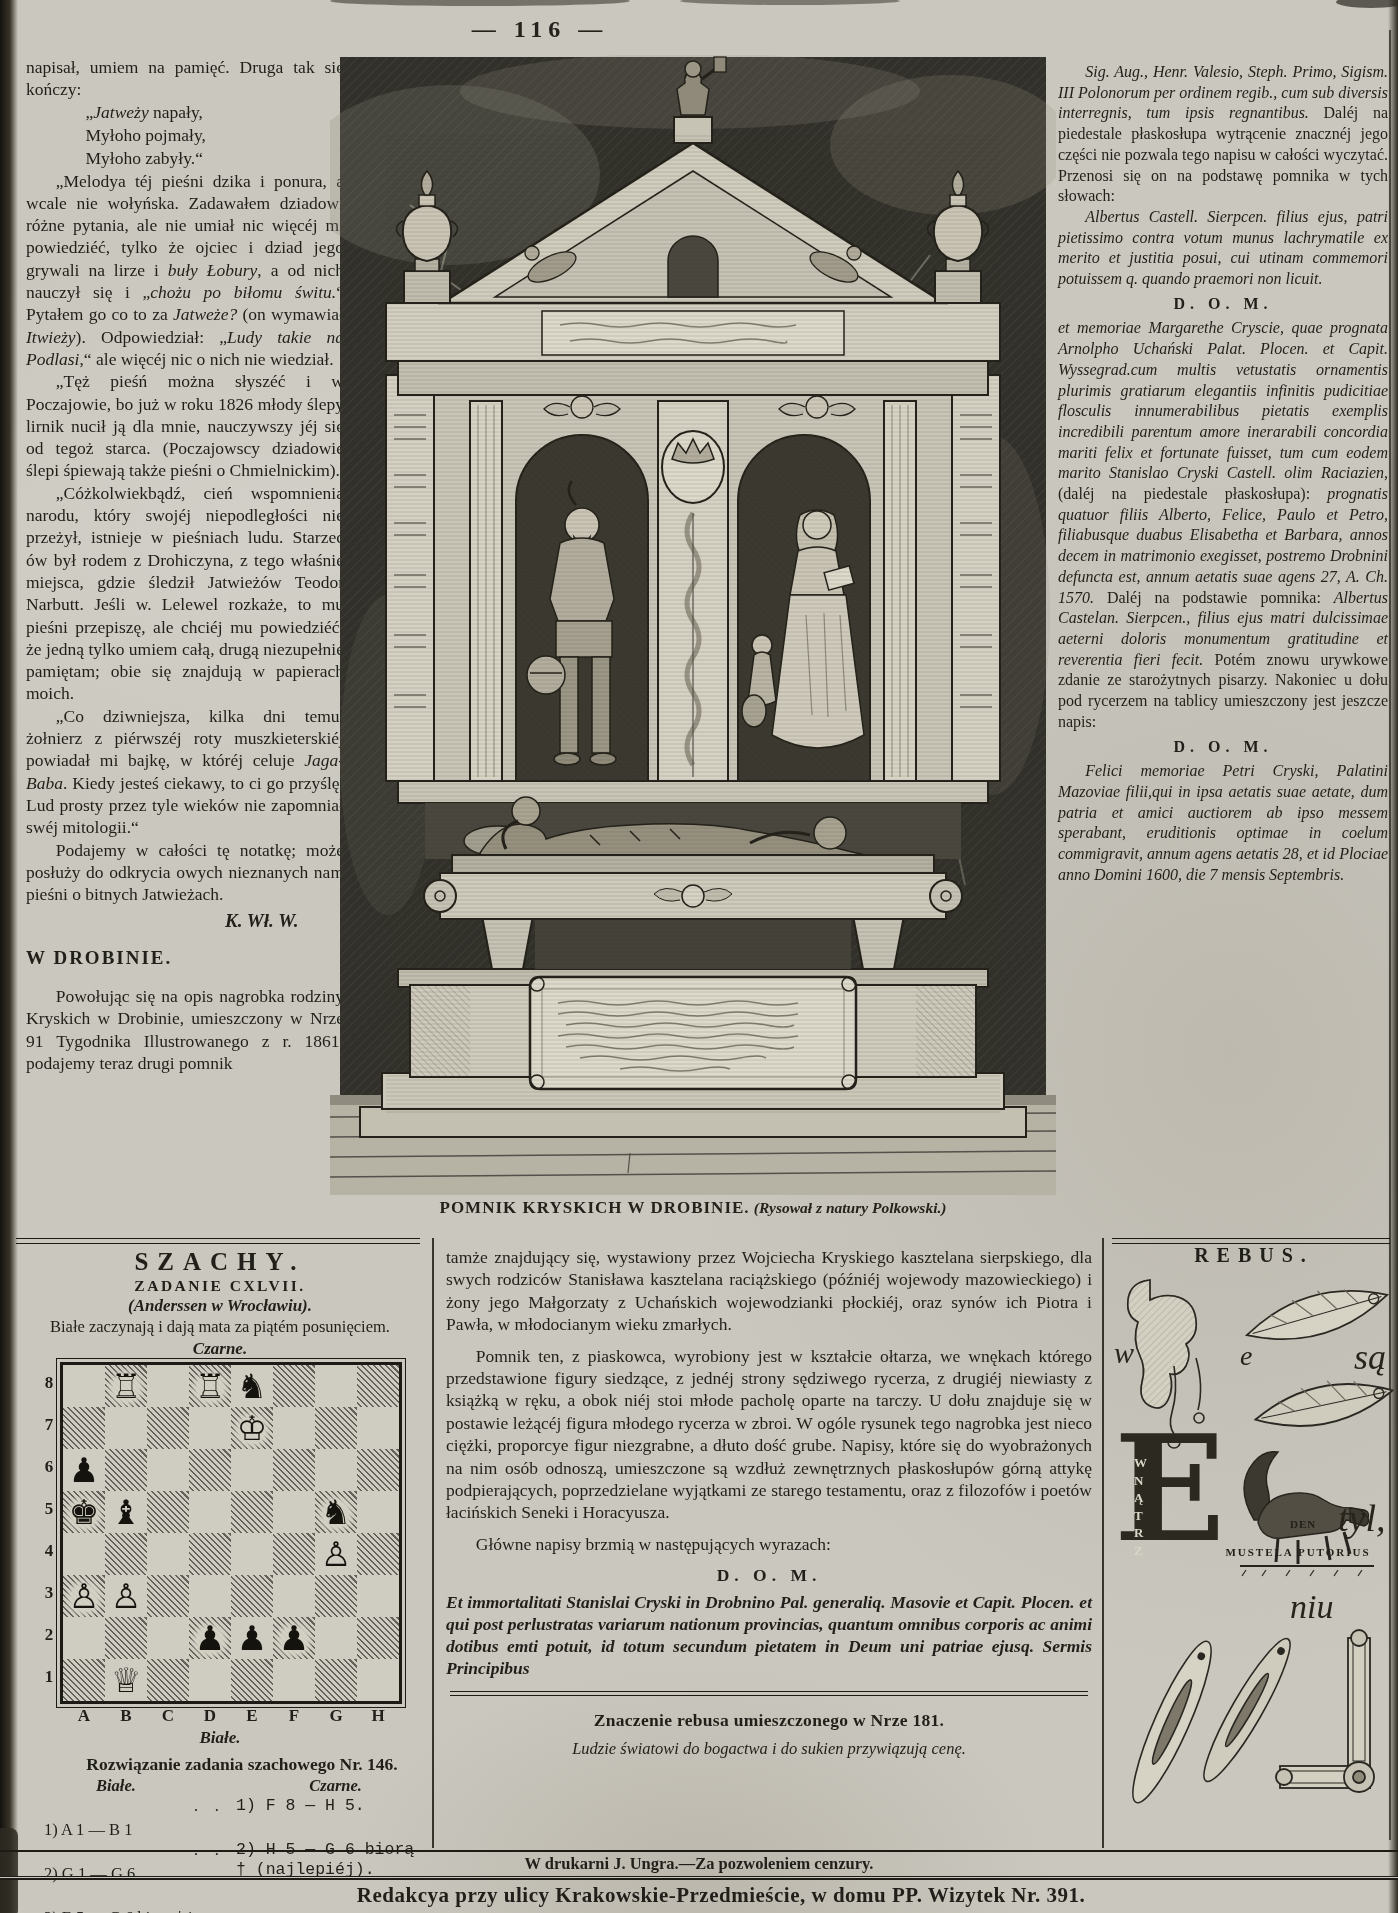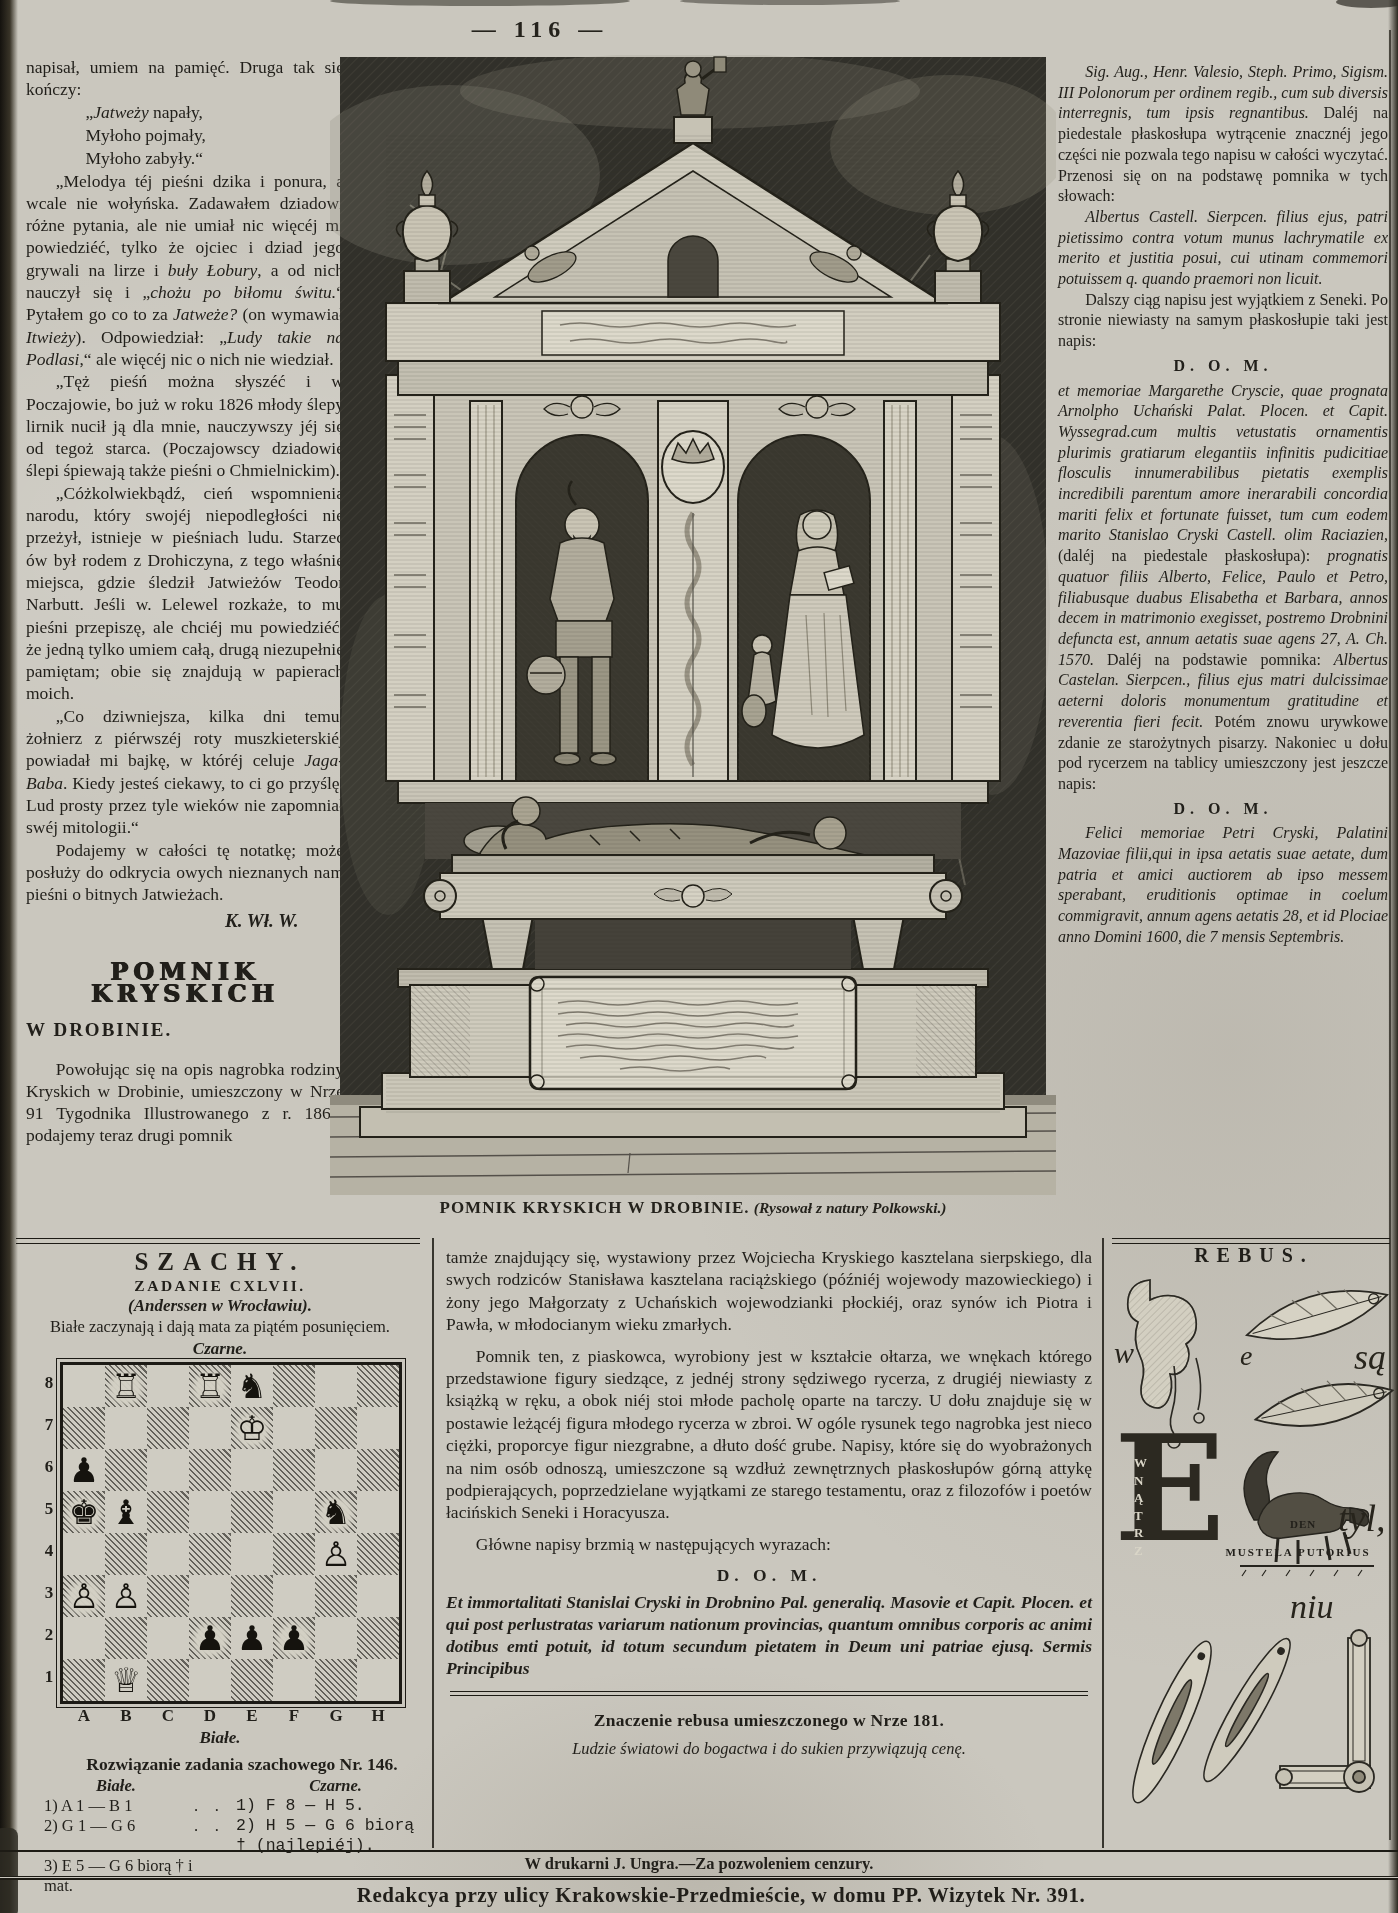--- a/index.html
+++ b/index.html
@@ -76,21 +76,21 @@
   .sq.dark { background-image:repeating-linear-gradient(45deg, rgba(35,33,28,0) 0 2.6px, rgba(35,33,28,0.62) 2.6px 4.2px); }
   .pc { position:absolute; inset:0; font-family:"DejaVu Sans", sans-serif; font-size:34px;
     line-height:42px; text-align:center; color:#15130e; }
   .sq.dark .pc { background:radial-gradient(circle at 50% 55%, rgba(211,208,196,0.95) 0 13px, rgba(211,208,196,0) 20px); }
   .files { display:flex; margin-left:22px; justify-content:center; margin-top:2px; }
   .files span { width:42px; font-weight:bold; font-size:17px; }
   .sol-title { margin-top:6px; font-size:17.5px; font-weight:bold;margin-left:44px; }
   .sol-cols { display:flex; justify-content:space-between; padding:0 60px 0 78px;
     font-weight:bold; font-style:italic; font-size:16.5px; margin-top:1px; }
   .mv { display:flex; text-align:left; font-size:16.5px; padding-left:26px; line-height:20px; }
-  .mv .w { width:150px; } .mv .d { width:42px; white-space:pre; } .mv .b { flex:1;font-family:Liberation Mono, monospace; }
+  .mv .w { width:150px;margin-top:24px; } .mv .d { width:42px; white-space:pre; } .mv .b { flex:1;font-family:Liberation Mono, monospace; }
   
   .mid-rule { height:5px; border-top:1.5px solid #1d1b15; border-bottom:1.5px solid #1d1b15; margin:12px 4px 0; }
   .reb-ans-title { text-align:center; font-weight:bold; font-size:17.5px; margin-top:13px; letter-spacing:.3px; }
   .reb-ans-text  { text-align:center; font-style:italic; font-size:16.5px; margin-top:7px; }
   
   #rebus { position:absolute; left:1112px; top:1244px; width:284px; height:606px; }
   .reb-title { text-align:center; font-weight:bold; font-size:20px; letter-spacing:8px; }
   #rebus svg { position:absolute; left:0; top:26px; width:284px; height:558px; }
   .script { position:absolute; font-style:italic; font-family:"Liberation Serif", serif; color:#27241c; }
   .scr-w  { left:2px;   top:92px;  font-size:30px; }
@@ -133,21 +133,20 @@
       <p class="rp verse"><span>„</span><span class="it">Jatweży</span><span> napały,</span></p>
       <p class="rp verse"><span>Myłoho pojmały,</span></p>
       <p class="rp verse"><span>Myłoho zabyły.“</span></p>
       <p class="rp ind"><span>„Melodya téj pieśni dzika i ponura, a wcale nie wołyńska. Zadawałem dziadowi różne pytania, ale nie umiał nic więcéj mi powiedziéć, tylko że ojciec i dziad jego grywali na lirze i </span><span class="it">buły Łobury</span><span>, a od nich nauczył się i „</span><span class="it">chożu po biłomu świtu.</span><span>“ Pytałem go co to za </span><span class="it">Jatweże?</span><span> (on wymawiał </span><span class="it">Itwieży</span><span>). Odpowiedział: „</span><span class="it">Ludy takie na Podlasi</span><span>,“ ale więcéj nic o nich nie wiedział.</span></p>
       <p class="rp ind"><span>„Tęż pieśń można słyszéć i w Poczajowie, bo już w roku 1826 młody ślepy lirnik nucił ją dla mnie, nauczywszy jéj się od tegoż starca. (Poczajowscy dziadowie ślepi śpiewają także pieśni o Chmielnickim).</span></p>
       <p class="rp ind"><span>„Cóżkolwiekbądź, cień wspomnienia narodu, który swojéj niepodległości nie przeżył, istnieje w pieśniach ludu. Starzec ów był rodem z Drohiczyna, z tego właśnie miejsca, gdzie śledził Jatwieżów Teodor Narbutt. Jeśli w. Lelewel rozkaże, to mu pieśni przepiszę, ale chciéj mu powiedziéć, że jedną tylko umiem całą, drugą niezupełnie pamiętam; obie się znajdują w papierach moich.</span></p>
       <p class="rp ind"><span>„Co dziwniejsza, kilka dni temu, żołnierz z piérwszéj roty muszkieterskiéj powiadał mi bajkę, w któréj celuje </span><span class="it">Jaga-Baba</span><span>. Kiedy jesteś ciekawy, to ci go przyślę. Lud prosty przez tyle wieków nie zapomniał swéj mitologii.“</span></p>
       <p class="rp ind"><span>Podajemy w całości tę notatkę; może posłuży do odkrycia owych nieznanych nam pieśni o bitnych Jatwieżach.</span></p>
       <p class="rp sig"><span class="it">K. Wł. W.</span></p>
     </div>
-  <div class="art-title">POMNIK KRYSKICH</div>
   <div class="art-sub">W DROBINIE.</div>
   <div>
       <p class="rp ind"><span>Powołując się na opis nagrobka rodziny Kryskich w Drobinie, umieszczony w Nrze 91 Tygodnika Illustrowanego z r. 1861, podajemy teraz drugi pomnik</span></p>
     </div>
 </div>
 
 <div id="engraving">
 <svg viewBox="0 0 726 1140">
   <defs>
     <pattern id="hx" width="7" height="7" patternUnits="userSpaceOnUse" patternTransform="rotate(45)">
@@ -333,21 +332,20 @@
 </div>
 <div id="engraving-caption">
   <span class="cap-t">POMNIK KRYSKICH W DROBINIE.</span>
   <span class="cap-c">(Rysował z natury Polkowski.)</span>
 </div>
 
 <div id="right-col" class="textcol">
   <div>
       <p class="rp ind"><span class="it">Sig. Aug., Henr. Valesio, Steph. Primo, Sigism. III Polonorum per ordinem regib., cum sub diversis interregnis, tum ipsis regnantibus.</span><span> Daléj na piedestale płaskosłupa wytrącenie znacznéj jego części nie pozwala tego napisu w całości wyczytać. Przenosi się on na podstawę pomnika w tych słowach:</span></p>
       <p class="rp ind"><span class="it">Albertus Castell. Sierpcen. filius ejus, patri pietissimo contra votum munus lachrymatile ex merito et justitia posui, cui utinam commemori potuissem q. quando praemori non licuit.</span></p>
-      <p class="rp ind"><span>Dalszy ciąg napisu jest wyjątkiem z Seneki. Po stronie niewiasty na samym płaskosłupie taki jest napis:</span></p>
       <p class="rp dom"><span>D. O. M.</span></p>
       <p class="rp "><span class="it">et memoriae Margarethe Cryscie, quae prognata Arnolpho Uchański Palat. Plocen. et Capit. Wyssegrad.cum multis vetustatis ornamentis plurimis gratiarum elegantiis infinitis pudicitiae flosculis innumerabilibus pietatis exemplis incredibili parentum amore inerarabili concordia mariti felix et fortunate fuisset, tum cum eodem marito Stanislao Cryski Castell. olim Raciazien,</span><span> (daléj na piedestale płaskosłupa): </span><span class="it">prognatis quatuor filiis Alberto, Felice, Paulo et Petro, filiabusque duabus Elisabetha et Barbara, annos decem in matrimonio exegisset, postremo Drobnini defuncta est, annum aetatis suae agens 27, A. Ch. 1570.</span><span> Daléj na podstawie pomnika: </span><span class="it">Albertus Castelan. Sierpcen., filius ejus matri dulcissimae aeterni doloris monumentum gratitudine et reverentia fieri fecit.</span><span> Potém znowu urywkowe zdanie ze starożytnych pisarzy. Nakoniec u dołu pod rycerzem na tablicy umieszczony jest jeszcze napis:</span></p>
       <p class="rp dom"><span>D. O. M.</span></p>
       <p class="rp ind"><span class="it">Felici memoriae Petri Cryski, Palatini Mazoviae filii,qui in ipsa aetatis suae aetate, dum patria et amici auctiorem ab ipso messem sperabant, eruditionis optimae in coelum commigravit, annum agens aetatis 28, et id Plociae anno Domini 1600, die 7 mensis Septembris.</span></p>
     </div>
 </div>
 
 <div class="dbl-rule" id="rule-bl"></div>
 <div class="dbl-rule" id="rule-br"></div>
 <div class="v-rule" id="vr1"></div>

